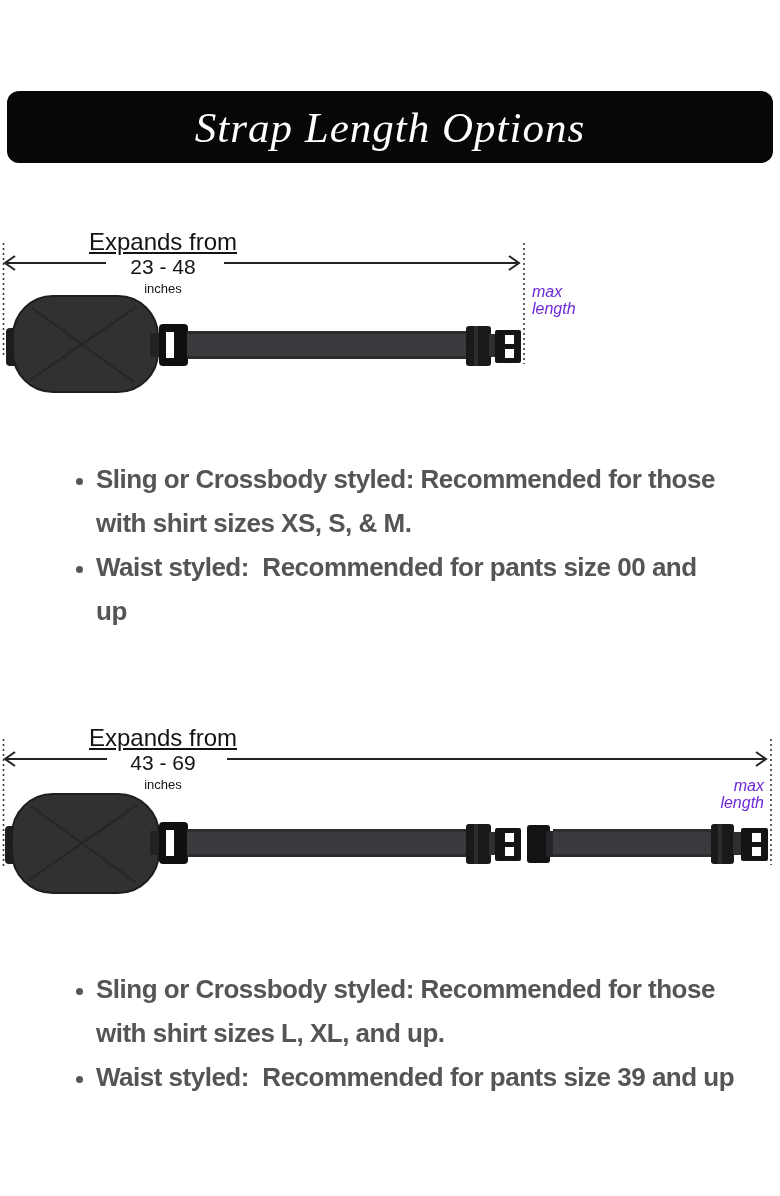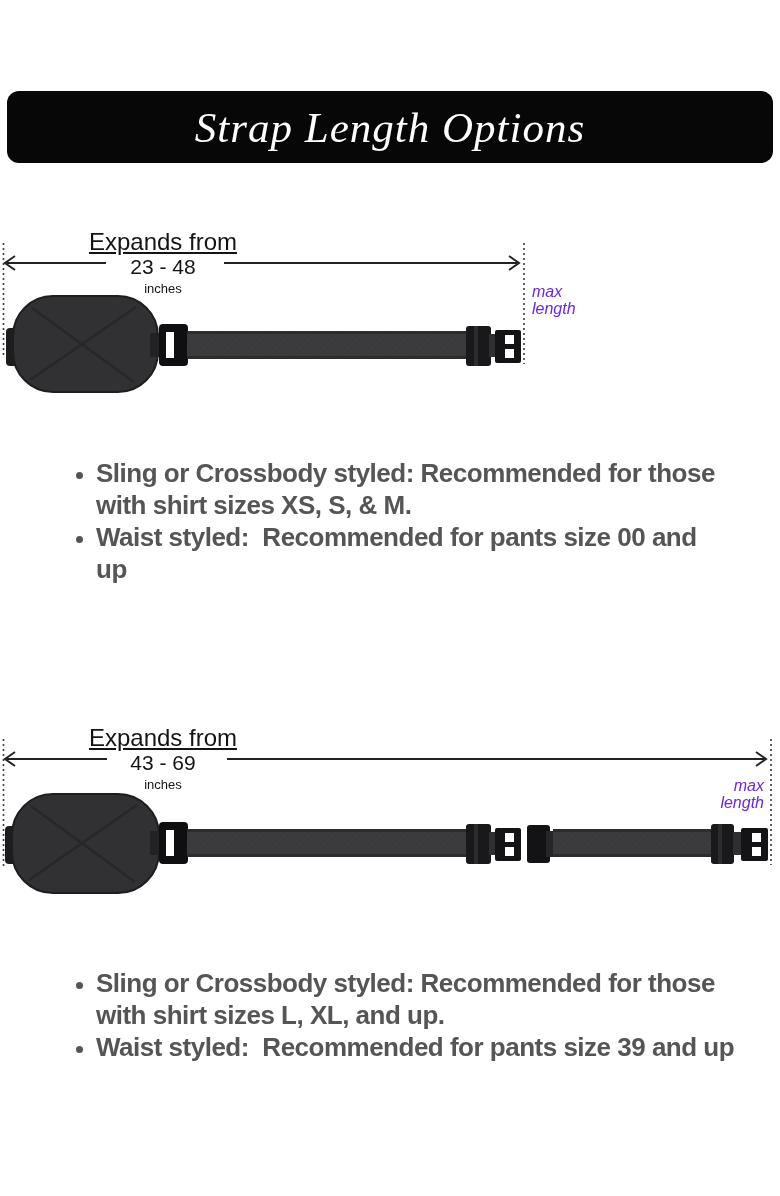--- a/index.html
+++ b/index.html
@@ -28,21 +28,21 @@
              color:#6d28d9;white-space:pre-line;}
   #diagram1 .max-label{left:532px;top:55px;text-align:left;}
   #diagram2 .max-label{right:16px;top:53px;text-align:right;}
 
   
   .copy{position:absolute;left:0;width:780px;color:#555555;}
   #copy1{top:457px;}
   #copy2{top:967px;}
   .copy h2{margin:0 0 4px 14px;font-size:37px;font-weight:bold;letter-spacing:-0.5px;color:#545454;}
   .copy ul{margin:0;padding:0 6px 0 96px;}
-  .copy li{list-style:disc;font-size:26px;font-weight:bold;line-height:32px;
+  .copy li{list-style:disc;font-size:26px;font-weight:bold;line-height:44px;
            letter-spacing:-0.5px;white-space:pre-wrap;}
   .copy li::marker{color:#555555;font-size:22px;}
 
   
   .dot-line{stroke:#3a3a3a;stroke-width:1.6;stroke-dasharray:2 3;fill:none;}
   .dim-line{stroke:#222222;stroke-width:2;fill:none;}
 </style>
 </head>
 <body>
 

